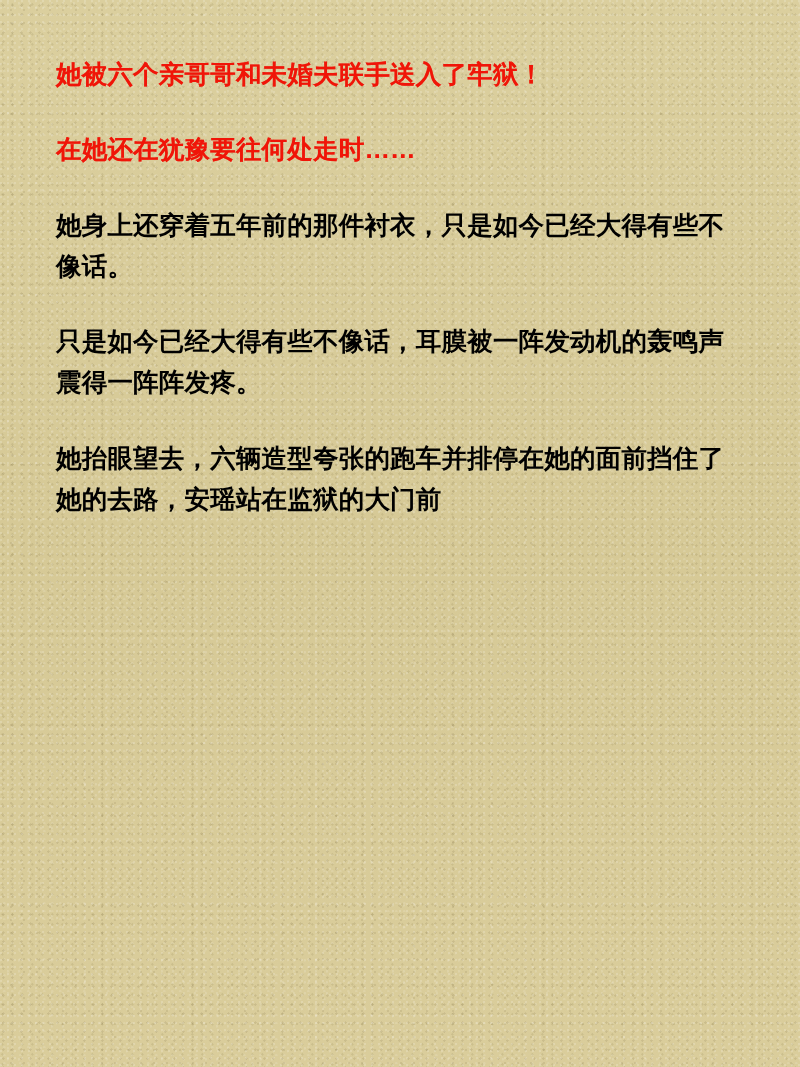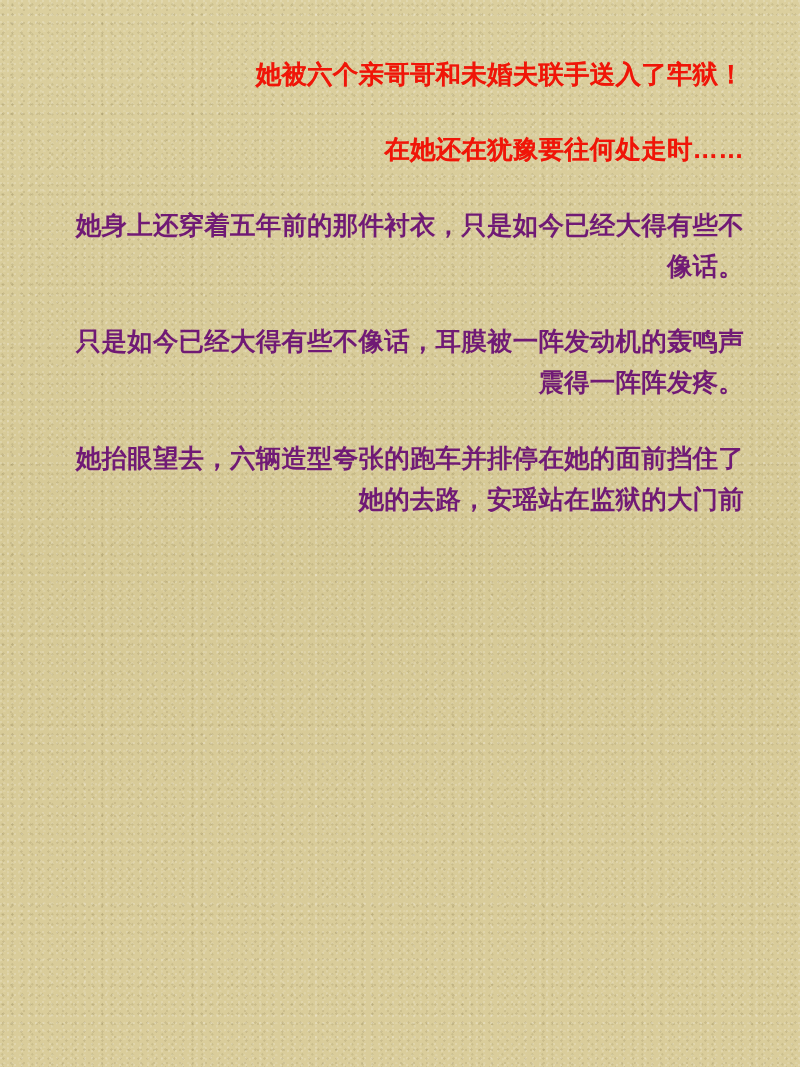--- a/index.html
+++ b/index.html
@@ -34,29 +34,29 @@
     z-index: 2;
     padding: 48px 56px 0 56px;
     box-sizing: border-box;
   }
   .para {
     font-size: 25.5px;
     line-height: 1.62;
     letter-spacing: 0.2px;
     margin: 0 0 34px 0;
     font-weight: 600;
-    text-align: right;
+    text-align: left;
     word-break: break-all;
   }
   .para.highlight {
     color: #f01508;
     text-shadow: 0 0 0.4px rgba(240,21,8,0.6);
   }
   .para.body {
-    color: #701a75;
+    color: #000000;
   }
   .para.first { margin-top: 6px; }
 </style>
 </head>
 <body>
 
 <div id="page"></div>
 
 <div id="content">
   <p class="para highlight first">她被六个亲哥哥和未婚夫联手送入了牢狱！</p>

